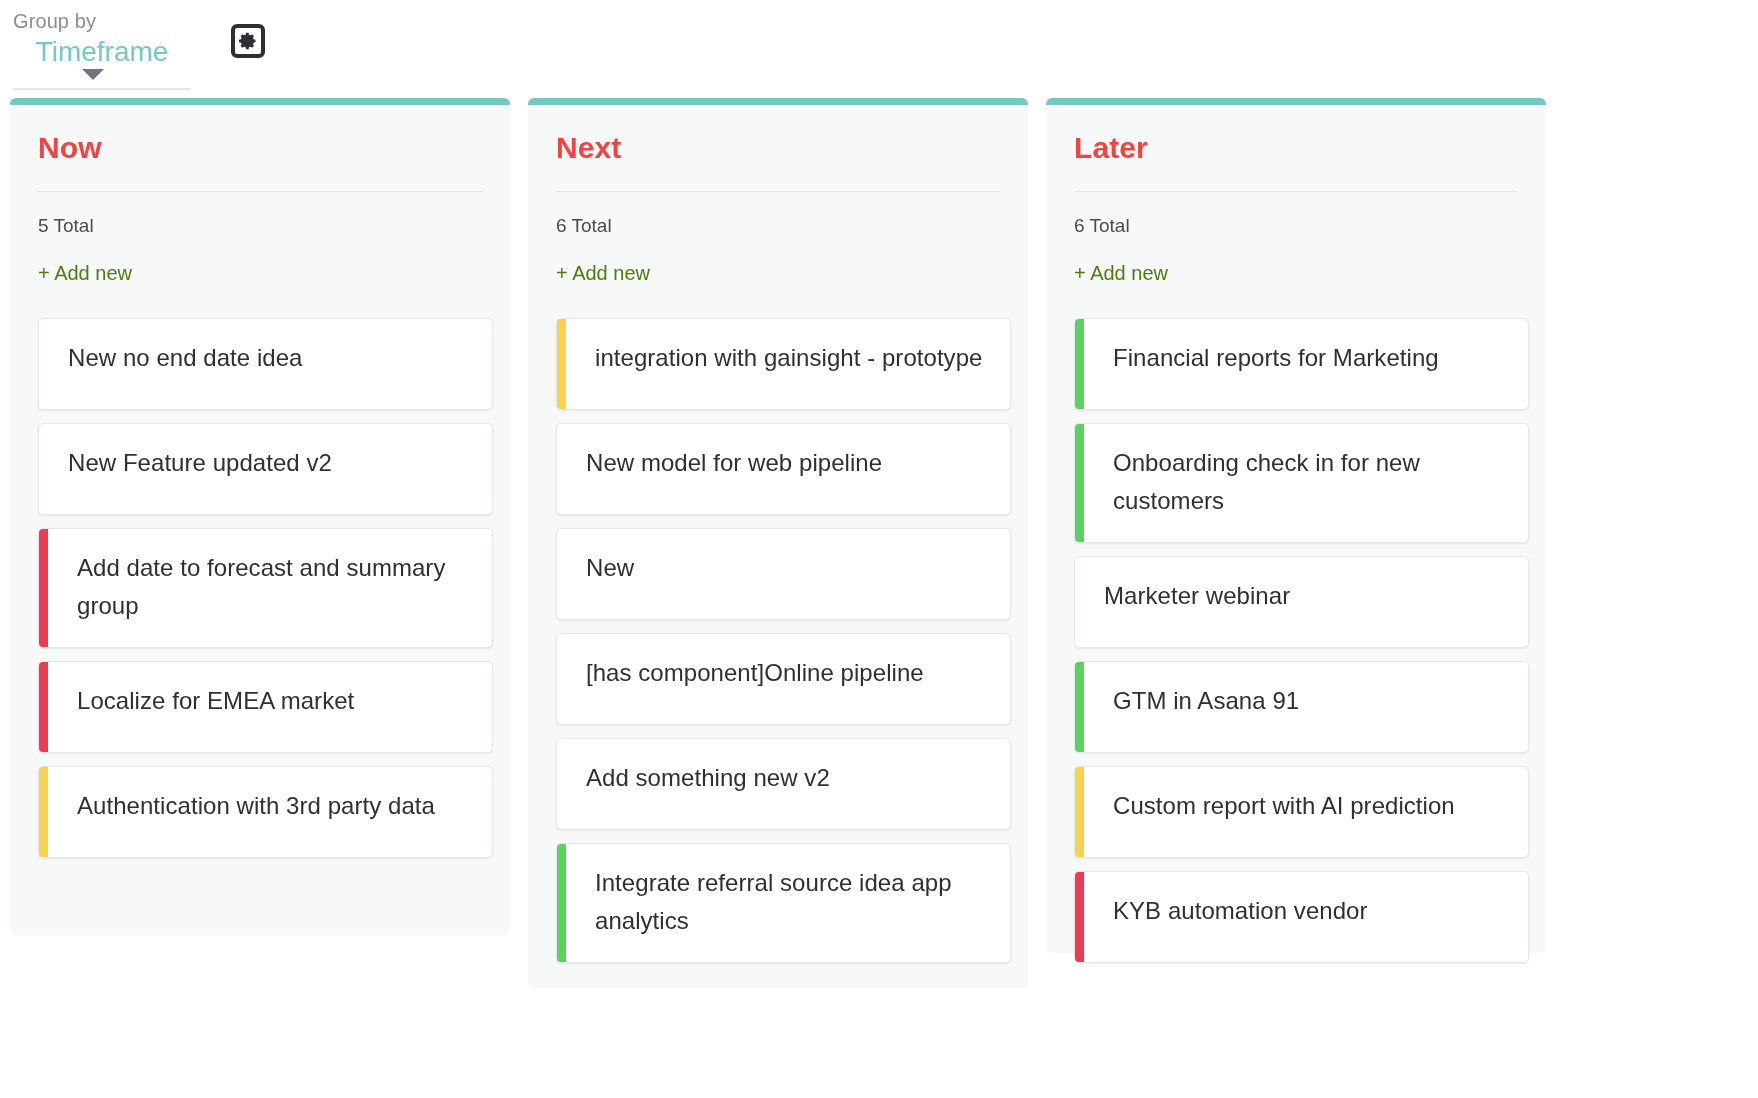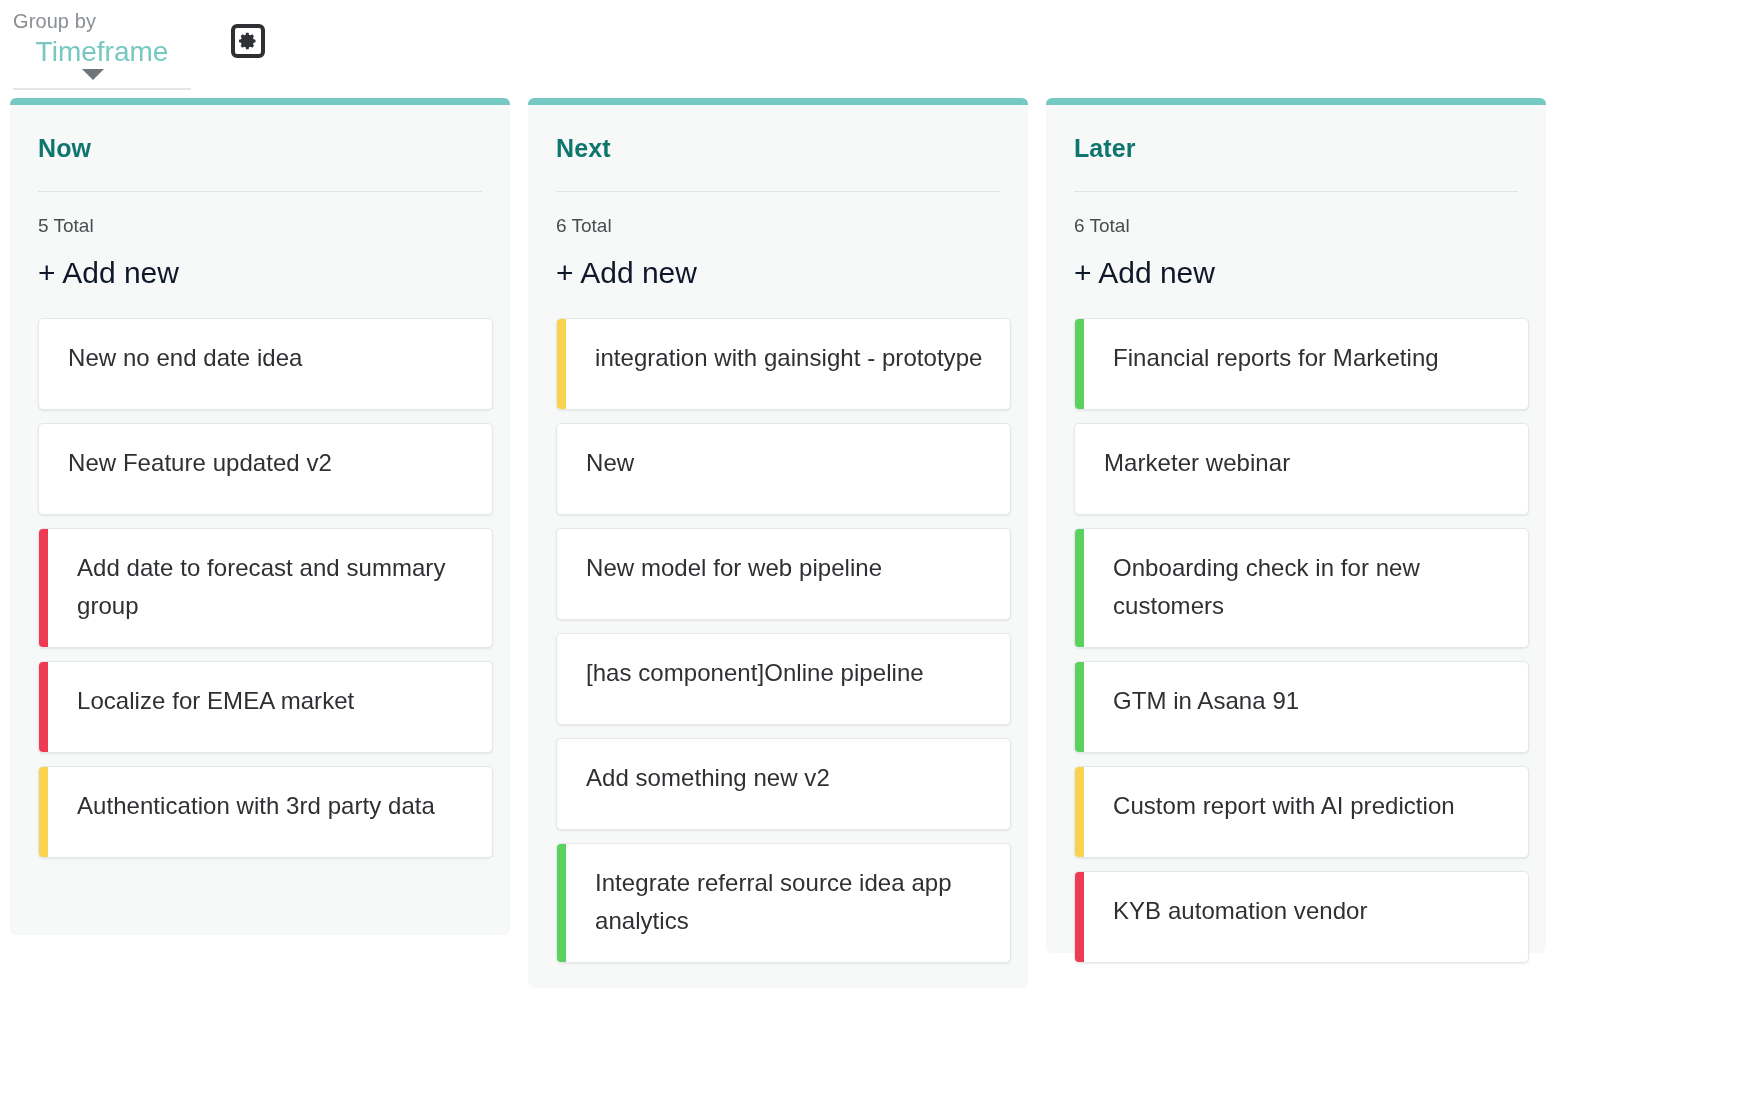--- a/index.html
+++ b/index.html
@@ -91,40 +91,40 @@
     padding: 0 0 26px 0;
   }
   .col-now  { left: 10px;   width: 500px; }
   .col-next { left: 528px;  width: 500px; }
   .col-later{ left: 1046px; width: 500px; }
 
   .column-head {
     padding: 28px 28px 0 28px;
   }
   .column-title {
-    font-size: 25px;
+    font-size: 30px;
     font-weight: bold;
-    color: #0f766e;
+    color: #ef4444;
     line-height: 30px;
     letter-spacing: .1px;
   }
   .column-divider {
     height: 1px;
     background: #e1e4e6;
     margin-top: 28px;
   }
   .column-total {
     font-size: 19px;
     color: #4a4d50;
     line-height: 24px;
     margin-top: 22px;
   }
   .column-addnew {
-    font-size: 30px;
-    color: #0f172a;
+    font-size: 20px;
+    color: #4d7c0f;
     line-height: 28px;
     margin-top: 21px;
     cursor: pointer;
   }
 
   .cards {
     margin-top: 18px;
     padding: 13px 17px 0 28px;
   }
   .card {
@@ -216,24 +216,24 @@
       <div class="column-divider"></div>
       <div class="column-total">6 Total</div>
       <div class="column-addnew">+ Add new</div>
     </div>
     <div class="cards">
       <div class="card has-bar">
         <span class="card-bar" style="background:#f9d34e"></span>
         <div class="card-title">integration with gainsight - prototype</div>
       </div>
       <div class="card">
+        <div class="card-title">New model for web pipeline</div>
+      </div>
+      <div class="card">
         <div class="card-title">New</div>
-      </div>
-      <div class="card">
-        <div class="card-title">New model for web pipeline</div>
       </div>
       <div class="card">
         <div class="card-title">[has component]Online pipeline</div>
       </div>
       <div class="card">
         <div class="card-title">Add something new v2</div>
       </div>
       <div class="card has-bar">
         <span class="card-bar" style="background:#5bd15f"></span>
         <div class="card-title">Integrate referral source idea app analytics</div>
@@ -246,26 +246,26 @@
       <div class="column-title">Later</div>
       <div class="column-divider"></div>
       <div class="column-total">6 Total</div>
       <div class="column-addnew">+ Add new</div>
     </div>
     <div class="cards">
       <div class="card has-bar">
         <span class="card-bar" style="background:#5bd15f"></span>
         <div class="card-title">Financial reports for Marketing</div>
       </div>
+      <div class="card has-bar">
+        <span class="card-bar" style="background:#5bd15f"></span>
+        <div class="card-title">Onboarding check in for new customers</div>
+      </div>
       <div class="card">
         <div class="card-title">Marketer webinar</div>
-      </div>
-      <div class="card has-bar">
-        <span class="card-bar" style="background:#5bd15f"></span>
-        <div class="card-title">Onboarding check in for new customers</div>
       </div>
       <div class="card has-bar">
         <span class="card-bar" style="background:#5bd15f"></span>
         <div class="card-title">GTM in Asana 91</div>
       </div>
       <div class="card has-bar">
         <span class="card-bar" style="background:#f9d34e"></span>
         <div class="card-title">Custom report with AI prediction</div>
       </div>
       <div class="card has-bar">

